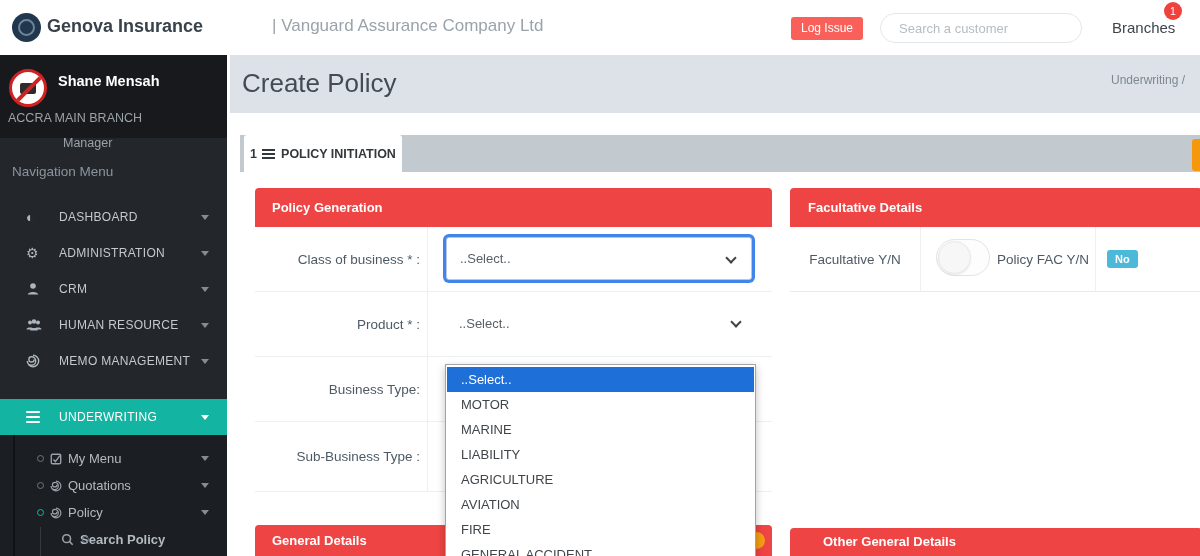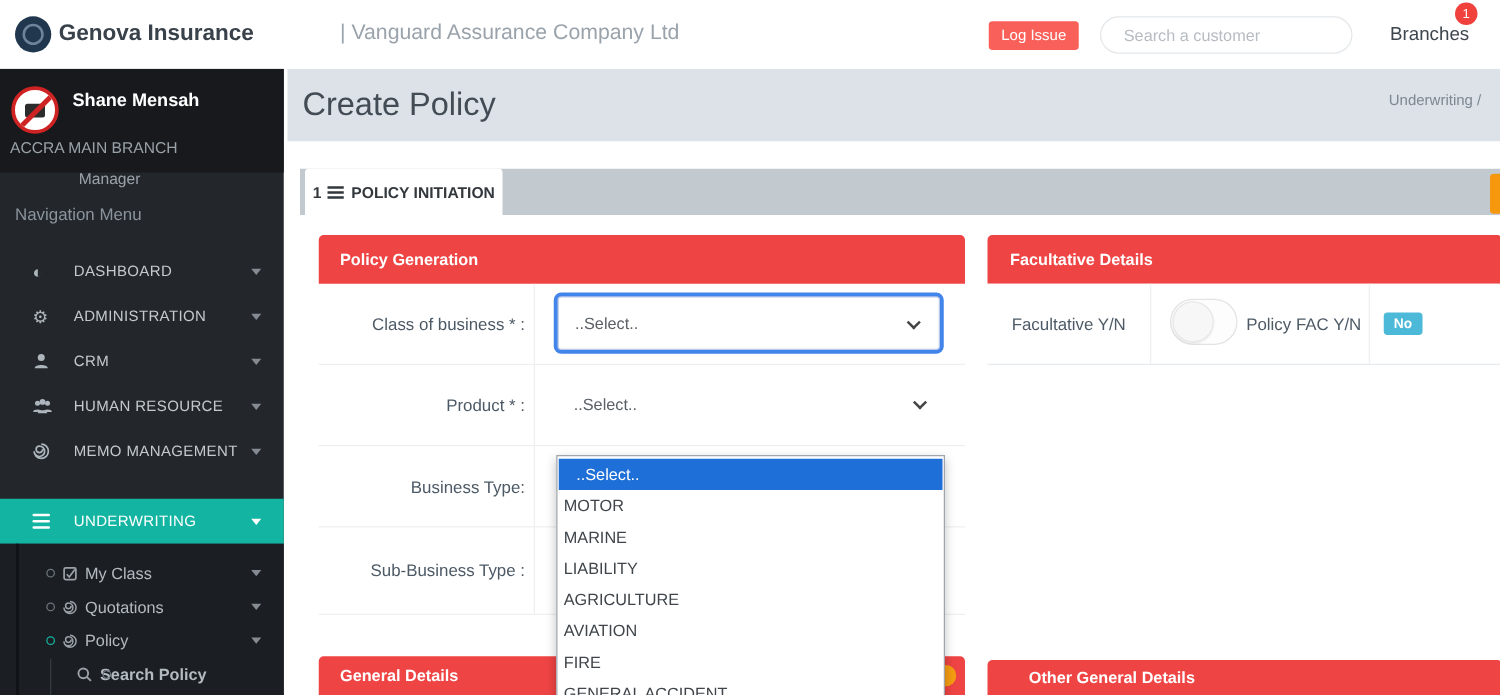--- a/index.html
+++ b/index.html
@@ -89,21 +89,21 @@
   .sel { position:absolute; left:191px; top:10px; width:306px; height:43px; background:#fff; border-radius:3px;
           font-size:13px; color:#5a6066; line-height:43px; padding-left:13px; cursor:pointer; }
   .sel.focused { border:1px solid #b9c6e8; box-shadow:0 0 0 3px #4184ea; line-height:41px; }
   .chev { position:absolute; right:16px; top:16px; width:8px; height:8px;
           border-right:2px solid #444; border-bottom:2px solid #444; transform:rotate(45deg); }
   .sel.plain .chev { right:12px; }
 
   
   .dropdown { position:absolute; left:445px; top:364px; width:311px; height:200px; background:#fff;
           border:1px solid #9fa5aa; box-shadow:0 3px 8px rgba(0,0,0,.25); z-index:60; }
-  .dd-opt { height:25px; line-height:25px; padding-left:5px; font-size:13px; color:#3f454a; cursor:pointer; }
+  .dd-opt { height:25px; line-height:25px; padding-left:15px; font-size:13px; color:#3f454a; cursor:pointer; }
   .dd-opt.selected { background:#1e6fd8; color:#fff; margin:2px 1px 0 1px; padding-left:14px; }
 
   
   .fac-header { position:absolute; left:790px; top:188px; width:412px; height:39px; line-height:39px; padding-left:18px; }
   .fac-body { position:absolute; left:790px; top:227px; width:412px; height:65px; background:#fff; border-bottom:1px solid #e8ebee; }
   .fac-body::before { content:''; position:absolute; left:130px; top:0; bottom:0; width:1px; background:#edeff1; }
   .fac-body::after { content:''; position:absolute; left:305px; top:0; bottom:0; width:1px; background:#edeff1; }
   .fac-label1 { position:absolute; left:0; top:0; width:130px; height:100%; display:flex; align-items:center;
           justify-content:center; color:#4d5a66; font-size:13.5px; }
   .toggle { position:absolute; left:146px; top:12px; width:54px; height:37px; border:1px solid #e3e3e3;
@@ -200,21 +200,21 @@
     <div class="submenu">
       <div class="policy-spine"></div>
       <div class="sub-item">
         <span class="bullet"></span>
         <span class="si-icon">
           <svg class="ic" width="12" height="12" viewBox="0 0 14 14" fill="none" stroke="currentColor" stroke-width="1.6">
             <rect x="1.5" y="1.5" width="11" height="11" rx="1.5"></rect>
               <path d="M4 7.5 6.3 10 11.5 3"></path>
             </svg>
         </span>
-        <span>My Class</span>
+        <span>My Menu</span>
         <span class="caret"></span>
       </div>
       <div class="sub-item">
         <span class="bullet"></span>
         <span class="si-icon">
           <svg class="ic" width="12" height="12" viewBox="0 0 16 16" fill="none" stroke="currentColor" stroke-width="1.6">
             <path d="M8 1.5a6.5 6.5 0 1 1-6.5 6.5 4.8 4.8 0 1 0 4.8-4.8 3 3 0 1 0 3 3"></path>
             </svg>
         </span>
         <span>Quotations</span>

